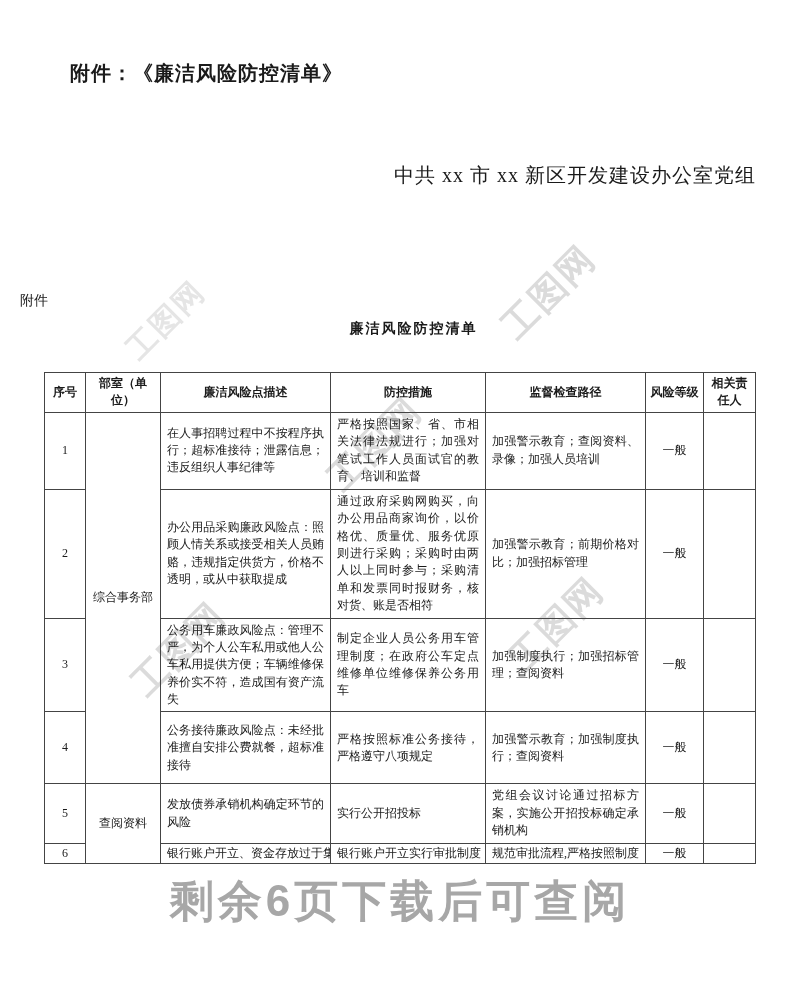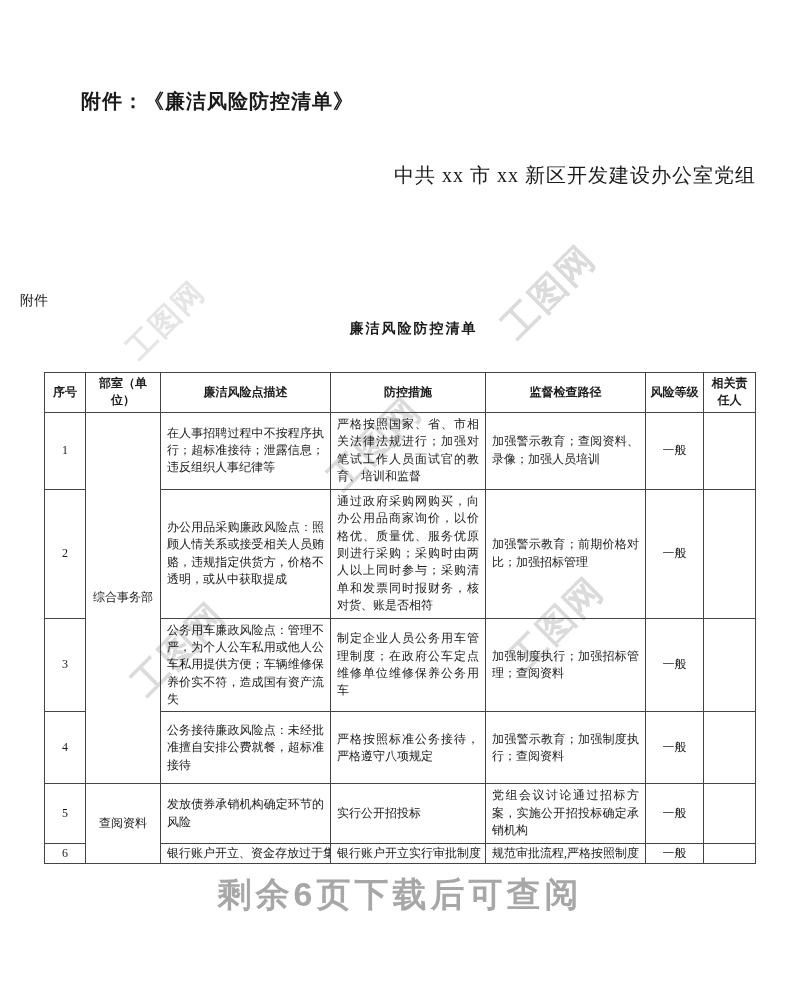--- a/index.html
+++ b/index.html
@@ -26,22 +26,22 @@
     pointer-events: none;
     user-select: none;
   }
   .wm1 { left: 492px; top: 268px; }
   .wm2 { left: 318px; top: 420px; }
   .wm3 { left: 122px; top: 625px; }
   .wm4 { left: 500px; top: 600px; }
   .wm5 { left: 118px; top: 300px; font-size: 30px; color: rgba(170,170,170,0.30); }
 
   .attachment-title {
-    position: absolute; left: 81px; top: 60px;
-    font-size: 20px; font-weight: bold; letter-spacing: 1px; margin-top: 28px;
+    position: absolute; left: 70px; top: 60px;
+    font-size: 20px; font-weight: bold; letter-spacing: 1px;
   }
   .org-line {
     position: absolute; right: 44px; top: 162px;
     font-size: 20px; letter-spacing: 1px;
   }
   .date-line {
     position: absolute; right: 80px; top: 210px;
     font-size: 20px; letter-spacing: 1px;
   }
   .attach-label {
@@ -81,21 +81,21 @@
   tr.r4 { height: 72px; }
   tr.r5 { height: 46px; }
   tr.r6 { height: 20px; }
   tr.r6 td { white-space: nowrap; overflow: hidden; padding-top: 1px; padding-bottom: 1px; }
 
   .footer-wm {
     position: absolute; left: 0; top: 872px; width: 100%;
     display: flex; justify-content: center; 
     font-family: "Liberation Sans", "DejaVu Sans", sans-serif;
     font-weight: bold;
-    font-size: 34px;
+    font-size: 44px;
     color: #a7a7a7;
     letter-spacing: 4px;
     pointer-events: none;
     user-select: none;
   }
 </style>
 </head>
 <body>
 
 <div class="page">

